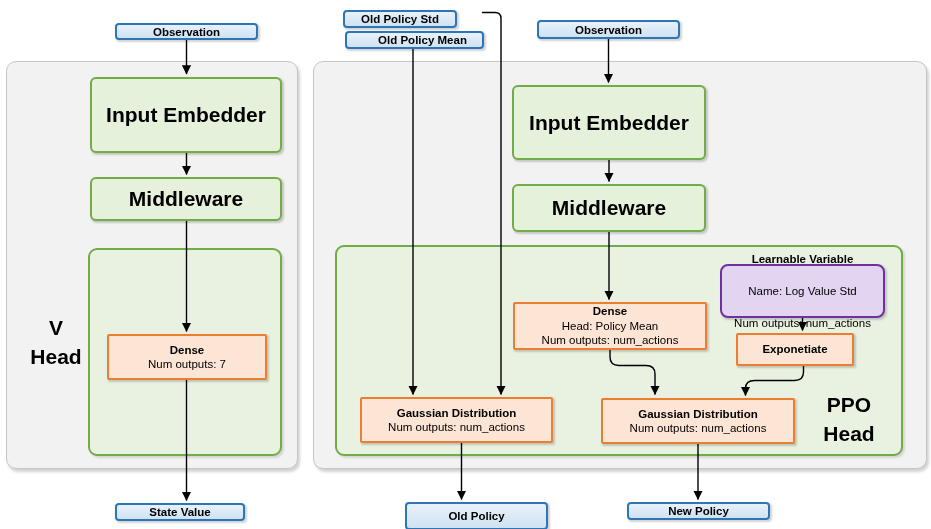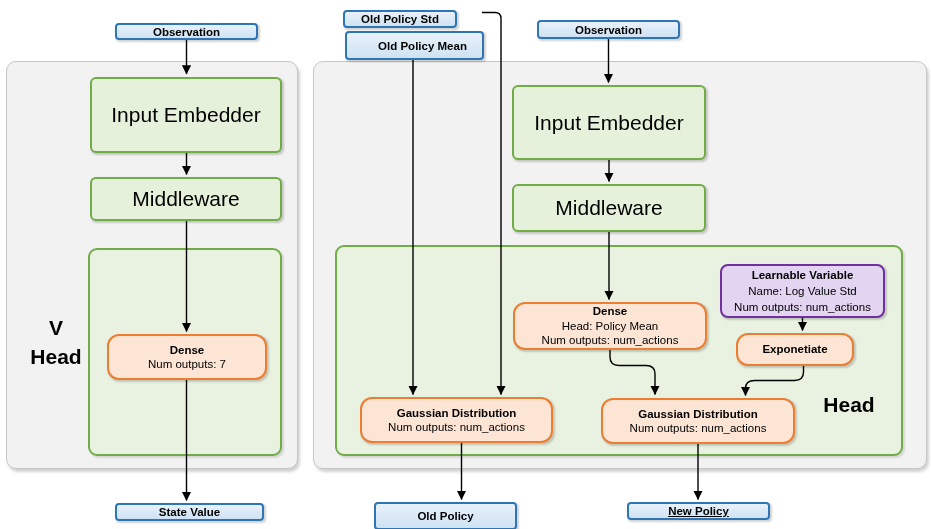--- a/index.html
+++ b/index.html
@@ -22,25 +22,25 @@
 
   svg.wires{position:absolute;left:0;top:0;z-index:3;}
   .connector{stroke:var(--line-color);stroke-width:1.4;fill:none;}
 
   .node{position:absolute;display:flex;flex-direction:column;align-items:center;justify-content:center;
         text-align:center;z-index:4;box-shadow:1.5px 1.5px 2px rgba(0,0,0,.18);}
   .blue{background:linear-gradient(180deg,var(--blue-fill-top),var(--blue-fill-bottom));
         border:2.2px solid var(--blue-border);border-radius:4px;
         font-weight:bold;font-size:11.5px;}
   .green{background:var(--green-fill);border:2.2px solid var(--green-border);border-radius:6px;
-        font-weight:normal;font-size:21px;}
-  .orange{background:var(--orange-fill);border:2.4px solid var(--orange-border);border-radius:12px;
+        font-weight:bold;font-size:21px;}
+  .orange{background:var(--orange-fill);border:2.4px solid var(--orange-border);border-radius:2px;
         font-size:11.5px;line-height:14.5px;}
   .purple{background:var(--purple-fill);border:2.4px solid var(--purple-border);border-radius:8px;
-        font-size:11.5px;line-height:16px;}
+        font-size:11.5px;line-height:16px;gap:16px;}
   .node .t{font-weight:bold;}
   .big-label{position:absolute;z-index:4;font-weight:bold;font-size:21px;line-height:29px;
         text-align:center;box-shadow:none;}
 </style>
 </head>
 <body>
 
 <div class="canvas">
 
   <div class="panel" style="left:6px;top:61px;width:292px;height:408px;"></div>
@@ -82,28 +82,28 @@
     <span>Middleware</span>
   </div>
   <div class="node orange" style="left:107px;top:334px;width:160px;height:46px;">
     <span class="t">Dense</span>
     <span>Num outputs: 7</span>
   </div>
   <div class="big-label" style="left:12px;top:313px;width:88px;">
     <div>V</div>
     <div>Head</div>
   </div>
-  <div class="node blue" style="left:115px;top:503px;width:149px;height:18px;">
+  <div class="node blue" style="left:115px;top:503px;width:130px;height:18px;">
     <span>State Value</span>
   </div>
 
   <div class="node blue" style="left:343px;top:3px;width:114px;height:18px;margin-top:7px;">
     <span>Old Policy Std</span>
   </div>
-  <div class="node blue" style="left:345px;top:31px;width:139px;height:29px;padding-left:16px;">
+  <div class="node blue" style="left:345px;top:31px;width:139px;height:18px;padding-left:16px;">
     <span>Old Policy Mean</span>
   </div>
   <div class="node blue" style="left:537px;top:20px;width:143px;height:19px;">
     <span>Observation</span>
   </div>
 
   <div class="node green" style="left:512px;top:85px;width:194px;height:75px;">
     <span>Input Embedder</span>
   </div>
   <div class="node green" style="left:512px;top:184px;width:194px;height:48px;">
@@ -124,23 +124,24 @@
   </div>
   <div class="node orange" style="left:360px;top:397px;width:193px;height:46px;">
     <span class="t">Gaussian Distribution</span>
     <span>Num outputs: num_actions</span>
   </div>
   <div class="node orange" style="left:601px;top:398px;width:194px;height:46px;">
     <span class="t">Gaussian Distribution</span>
     <span>Num outputs: num_actions</span>
   </div>
   <div class="big-label" style="left:803px;top:390px;width:92px;">
+    <div>PPO</div>
     <div>Head</div>
   </div>
 
-  <div class="node blue" style="left:374px;top:502px;width:143px;height:28px;justify-content:center;">
+  <div class="node blue" style="left:405px;top:502px;width:143px;height:28px;justify-content:center;">
     <span>Old Policy</span>
   </div>
-  <div class="node blue" style="left:627px;top:502px;width:143px;height:18px;text-decoration:underline;">
+  <div class="node blue" style="left:627px;top:502px;width:143px;height:18px;">
     <span>New Policy</span>
   </div>
 
 </div>
 
 </body></html>

